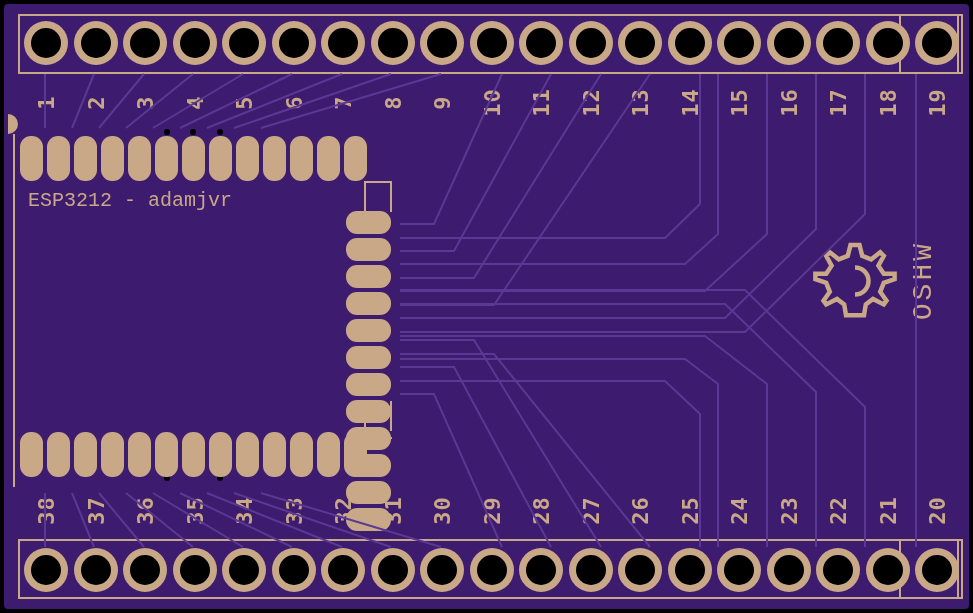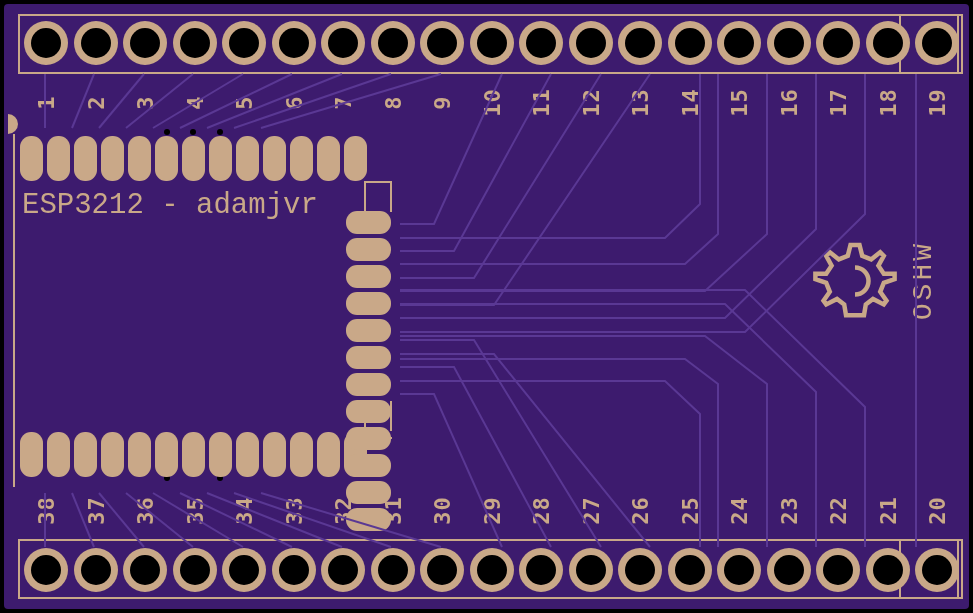--- a/index.html
+++ b/index.html
@@ -106,24 +106,24 @@
   }
   .pad-v {
     width: 45px;
     height: 23px;
     background: #c9a888;
     border-radius: 11px;
   }
   .board-text {
     position: absolute;
     color: #c9a888;
-    font-size: 29px;
+    font-size: 20px;
     font-family: "Courier New", monospace;
     top: 185px;
-    left: 18px;
+    left: 24px;
   }
   .oshw-block {
     position: absolute;
     right: 30px;
     top: 232px;
     display: flex;
     align-items: center;
     gap: 8px;
   }
   .oshw-text {

